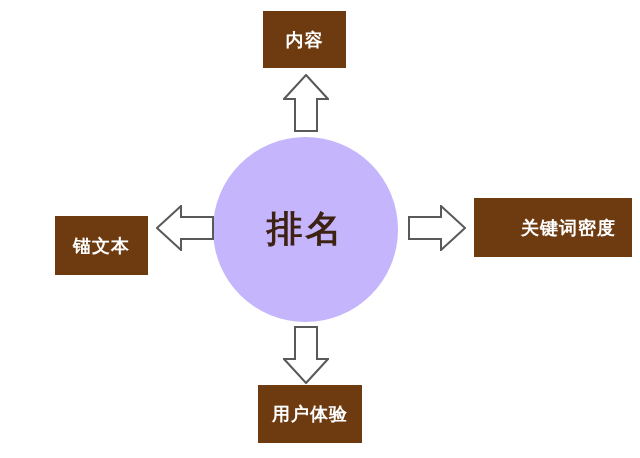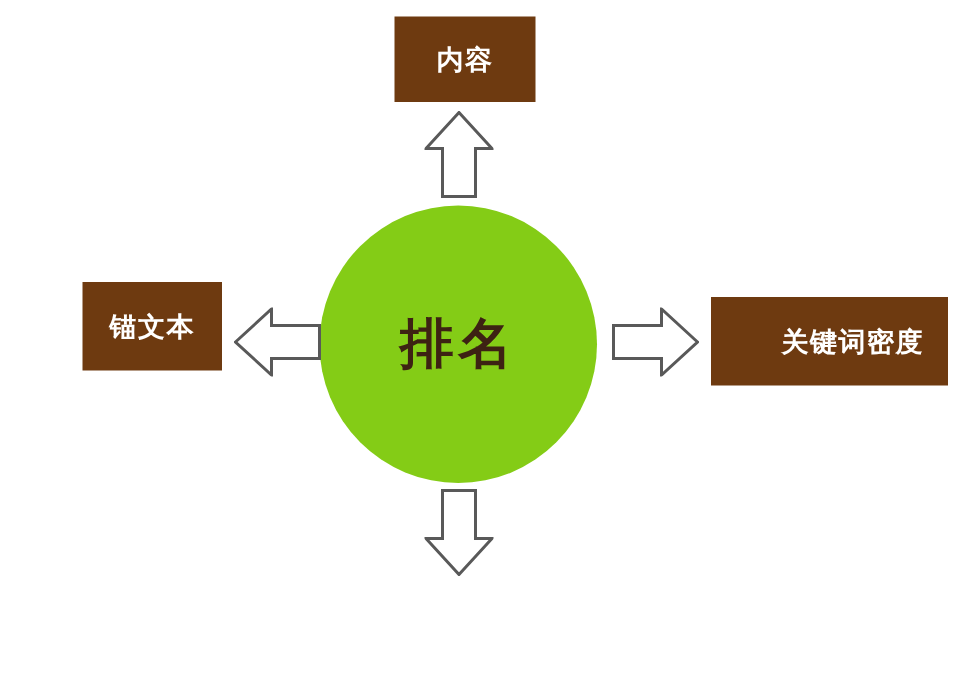--- a/index.html
+++ b/index.html
@@ -21,32 +21,32 @@
     position: absolute;
     background: #6E3A10;
     color: #ffffff;
     display: flex;
     align-items: center;
     justify-content: center;
     font-weight: bold;
     font-size: 18px;
     letter-spacing: 1px;
   }
-  .node-top    { left: 263px; top: 11px;  width: 94px;  height: 57px; }
-  .node-left   { left: 55px;  top: 188px; width: 93px;  height: 59px; }
+  .node-top    { left: 263px; top: 11px;  width: 83px;  height: 57px; }
+  .node-left   { left: 55px;  top: 216px; width: 93px;  height: 59px; }
   .node-right  { left: 474px; top: 198px; width: 127px; height: 59px; padding-left: 31px; }
   .node-bottom { left: 258px; top: 385px; width: 104px; height: 58px; }
   .center-circle {
     position: absolute;
     left: 213px;
     top: 137px;
     width: 185px;
     height: 185px;
     border-radius: 50%;
-    background: #84cc16;
+    background: #c4b5fd;
     display: flex;
     align-items: center;
     justify-content: center;
   }
   .center-label {
     font-size: 36px;
     font-weight: bold;
     color: #3D2213;
     letter-spacing: 3px;
   }
@@ -75,20 +75,23 @@
   </div>
 
   <div class="node node-left">
     <span>锚文本</span>
   </div>
 
   <div class="node node-right">
     <span>关键词密度</span>
   </div>
 
+  <div class="node node-bottom">
+    <span>用户体验</span>
+  </div>
 
   <div class="center-circle">
     <span class="center-label">排名</span>
   </div>
 
   <svg class="arrow arrow-up" width="46" height="58" viewBox="0 0 46 58" aria-hidden="true">
     <polygon points="23,1 45,25 34,25 34,57 12,57 12,25 1,25"></polygon>
   </svg>
 
   <svg class="arrow arrow-down" width="46" height="58" viewBox="0 0 46 58" aria-hidden="true">

